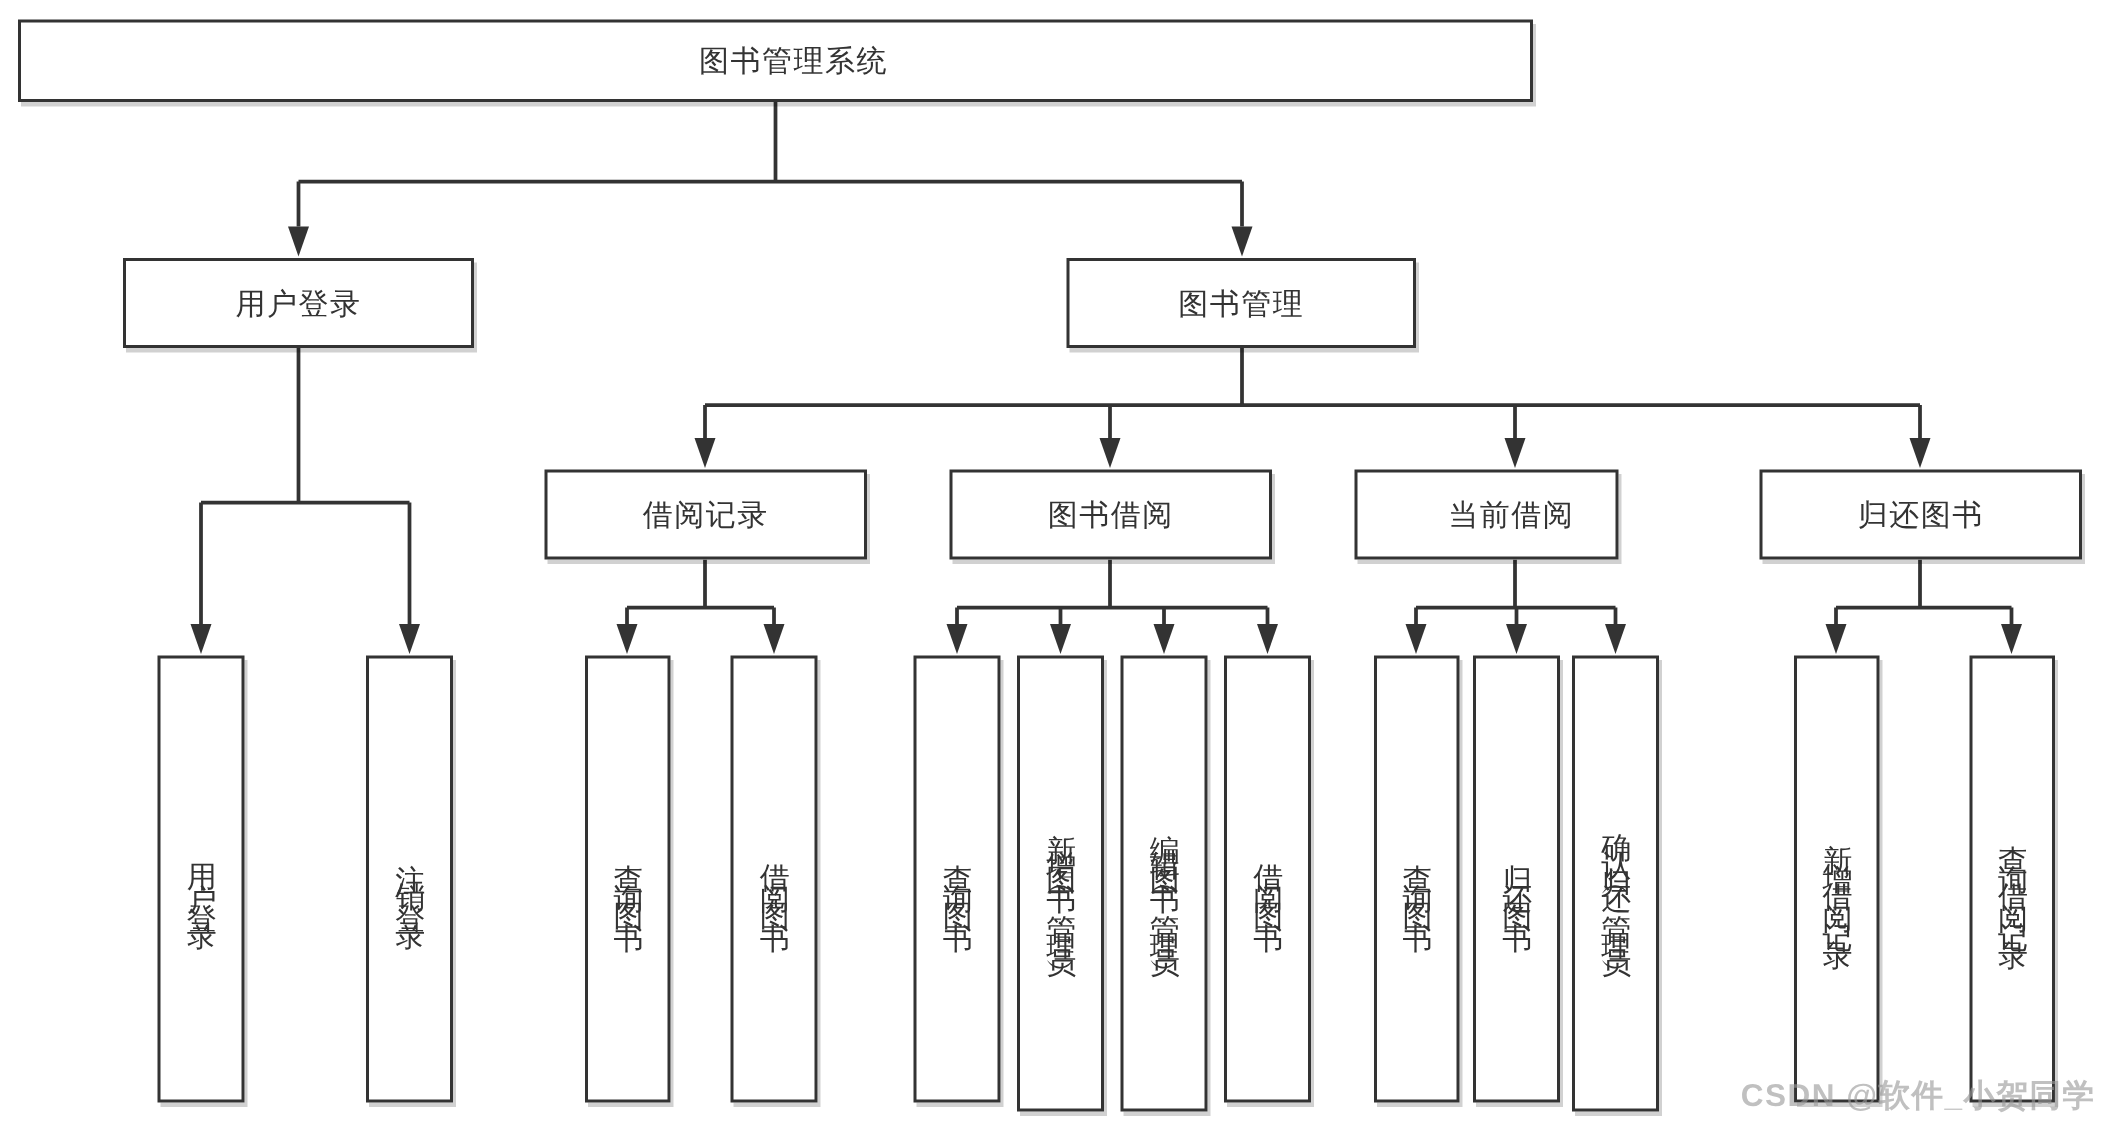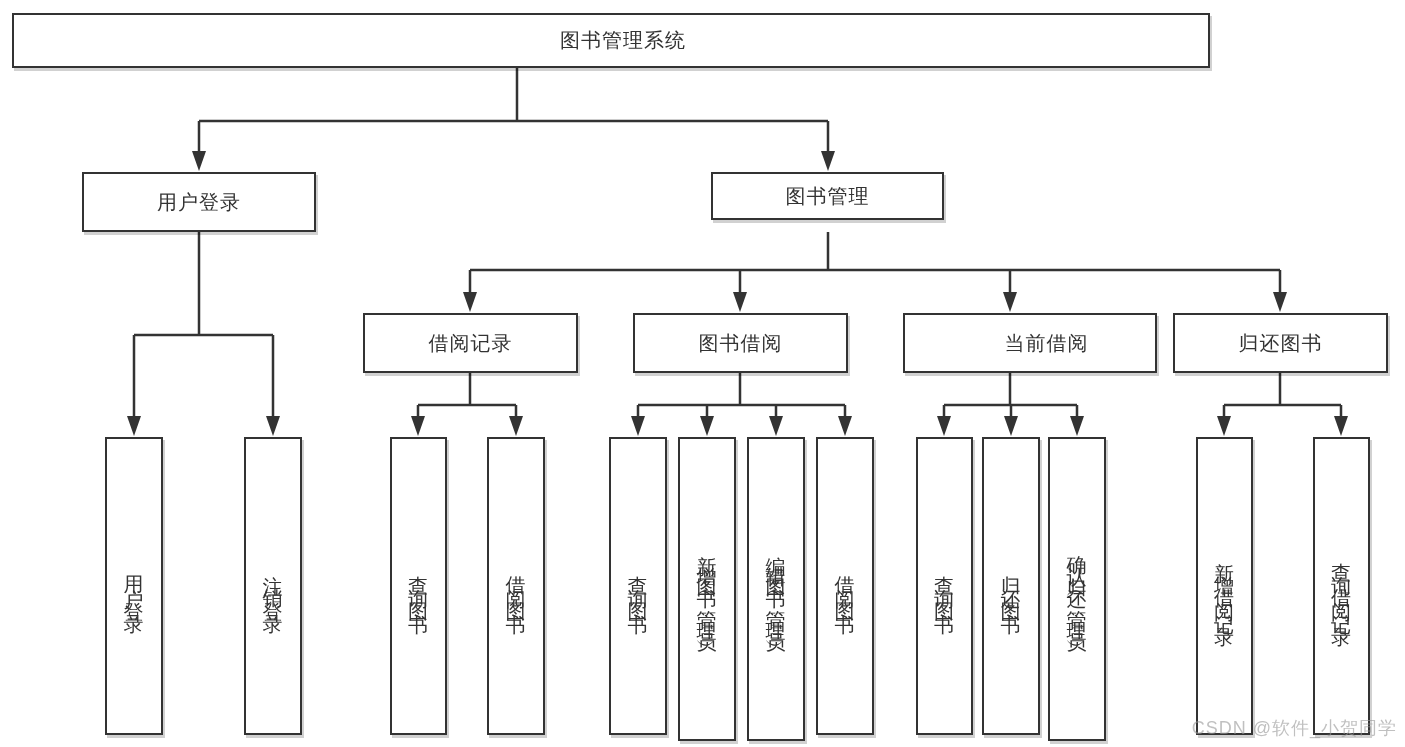--- a/index.html
+++ b/index.html
@@ -57,25 +57,26 @@
     letter-spacing: 13px;
     line-height: 1;
     white-space: nowrap;
   }
   .vbox.tight .vtext { letter-spacing: 11px; }
 
   .watermark {
     position: absolute;
     top: 716px;
     right: 8px;
-    font-size: 18px;
+    font-size: 21px;
     letter-spacing: 1px;
     color: var(--watermark);
     opacity: 0.62;
     z-index: 5;
+    font-weight: bold;
   }
 </style>
 </head>
 <body>
 
 <div id="stage">
 
   <svg id="wires" viewBox="0 0 1405 747" xmlns="http://www.w3.org/2000/svg">
 
     <path class="stroke" d="M517 68 V121 M199 121 H828 M199 121 V151 M828 121 V151"></path>
@@ -105,28 +106,28 @@
     <path class="stroke" d="M1010 373 V405 M944 405 H1077 M944 405 V416 M1011 405 V416 M1077 405 V416"></path>
     <polygon class="arrow" points="944,436 937,416 951,416"></polygon>
     <polygon class="arrow" points="1011,436 1004,416 1018,416"></polygon>
     <polygon class="arrow" points="1077,436 1070,416 1084,416"></polygon>
 
     <path class="stroke" d="M1280 373 V405 M1224 405 H1341 M1224 405 V416 M1341 405 V416"></path>
     <polygon class="arrow" points="1224,436 1217,416 1231,416"></polygon>
     <polygon class="arrow" points="1341,436 1334,416 1348,416"></polygon>
   </svg>
 
-  <div class="box" style="left:12px; top:13px; width:1198px; height:55px;padding-left:24px;">图书管理系统</div>
+  <div class="box" style="left:12px; top:13px; width:1010px; height:55px;padding-left:24px;">图书管理系统</div>
 
   <div class="box" style="left:82px; top:172px; width:234px; height:60px;">用户登录</div>
-  <div class="box" style="left:711px; top:172px; width:233px; height:48px;">图书管理</div>
+  <div class="box" style="left:711px; top:172px; width:233px; height:60px;">图书管理</div>
 
   <div class="box" style="left:363px; top:313px; width:215px; height:60px;">借阅记录</div>
   <div class="box" style="left:633px; top:313px; width:215px; height:60px;">图书借阅</div>
-  <div class="box" style="left:903px; top:313px; width:254px; height:60px;padding-left:33px;">当前借阅</div>
+  <div class="box" style="left:903px; top:313px; width:176px; height:60px;padding-left:33px;">当前借阅</div>
   <div class="box" style="left:1173px; top:313px; width:215px; height:60px;">归还图书</div>
 
   <div class="vbox" style="left:105px; top:437px; width:58px; height:298px;">
     <span class="vtext">用户登录</span>
   </div>
   <div class="vbox" style="left:244px; top:437px; width:58px; height:298px;">
     <span class="vtext">注销登录</span>
   </div>
 
   <div class="vbox" style="left:390px; top:437px; width:57px; height:298px;">

